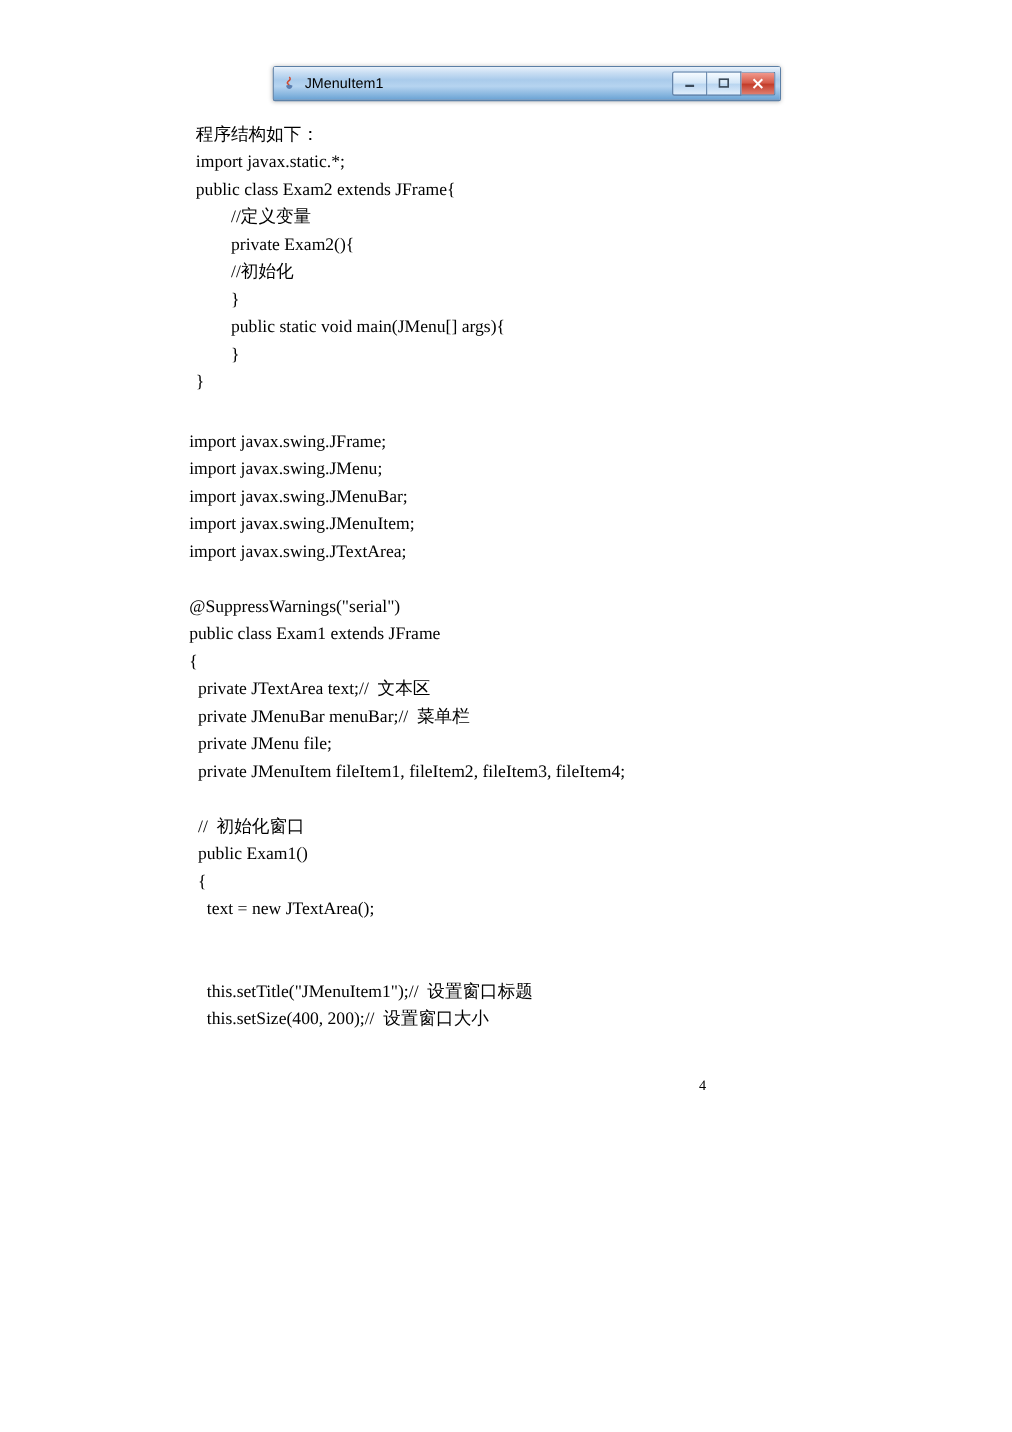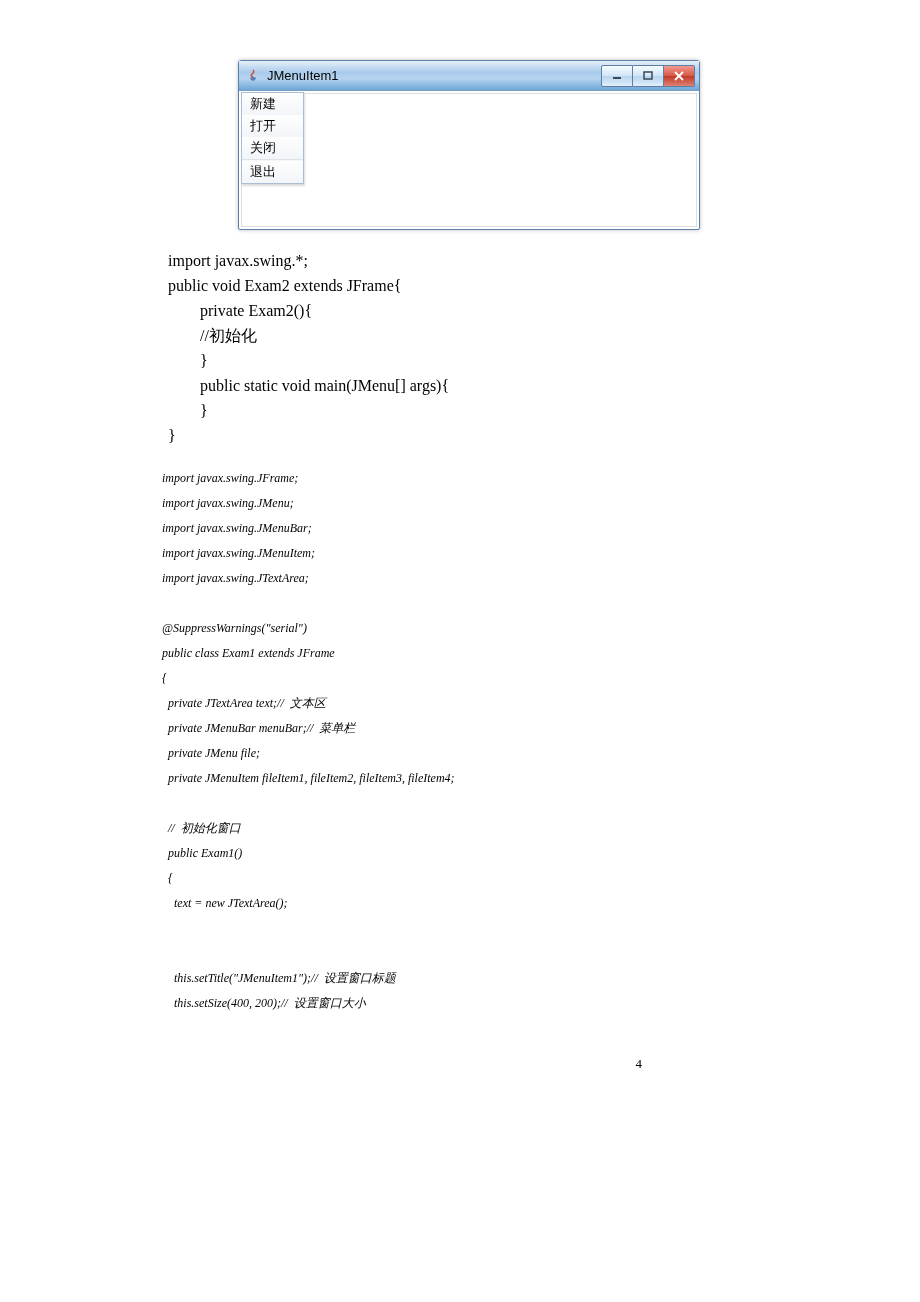--- a/index.html
+++ b/index.html
@@ -5,21 +5,21 @@
   body {
     margin: 0;
     padding: 0;
     background: #fff;
     font-family: "Times New Roman", "SimSun", serif;
     font-size: 16px;
     color: #000;
     width: 920px;
   }
   .page {
-    padding: 60px 0 40px 2px;
+    padding: 60px 0 40px 12px;
     width: 792px;
     box-sizing: border-box;
   }
   .content {
     margin-left: 166px;
     width: 590px;
   }
   .win-wrap {
     margin-left: 70px;
     margin-bottom: 18px;
@@ -134,26 +134,25 @@
   .spacer { height: 38px; }
   .desc-block {
     font-family: "SimSun","Times New Roman",serif;
     font-size: 16px;
     line-height: 25px;
   }
   .desc-block .ind1 { padding-left: 32px; }
   .desc-block .ind2 { padding-left: 64px; }
   .codeblock {
     margin-left: -6px;
-    margin-top: 18px;
+    margin-top: 29px;
     font-family: "Times New Roman","SimSun",serif;
-    font-size: 12px;
+    font-size: 16px;
     line-height: 25px;
     white-space: pre;
-    font-style: italic;
   }
   .pagenum {
     text-align: right;
     padding-right: 150px;
     font-family: "Times New Roman",serif;
     font-size: 13px;
     color:#000;
     margin-top: 40px;
   }
 </style>
@@ -185,40 +184,28 @@
                 </svg>
             </div>
             <div class="win-btn close">
               <svg width="10" height="10">
                   <line x1="1" y1="1" x2="9" y2="9" stroke="#fff" stroke-width="1.8"></line>
                   <line x1="9" y1="1" x2="1" y2="9" stroke="#fff" stroke-width="1.8"></line>
                 </svg>
             </div>
           </div>
         </div>
-        <div class="client-area">
-          <div class="client-inner">
-            <div class="drop-holder">
-              <div class="dropdown">
-                <div class="dd-item">新建</div>
-                <div class="dd-item">打开</div>
-                <div class="dd-item">关闭</div>
-                <div class="dd-sep"></div>
-                <div class="dd-item">退出</div>
-              </div>
-            </div>
-            <div class="spacer"></div>
-          </div>
-        </div>
       </div>
     </div>
 
     <div class="desc-block">
-      <div>import javax.swing.*;</div>
-      <div>public void Exam2 extends JFrame{</div>
+      <div>程序结构如下：</div>
+      <div>import javax.static.*;</div>
+      <div>public class Exam2 extends JFrame{</div>
+      <div class="ind1">//定义变量</div>
       <div class="ind1">private Exam2(){</div>
       <div class="ind1">//初始化</div>
       <div class="ind1">}</div>
       <div class="ind1">public static void main(JMenu[] args){</div>
       <div class="ind1">}</div>
       <div>}</div>
     </div>
 
     <div class="codeblock">import javax.swing.JFrame;
 import javax.swing.JMenu;

